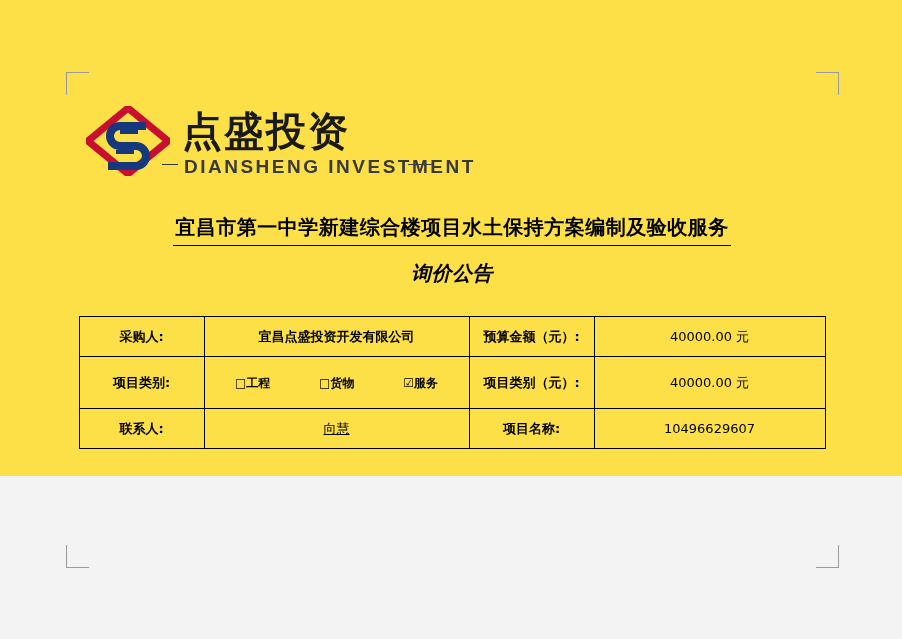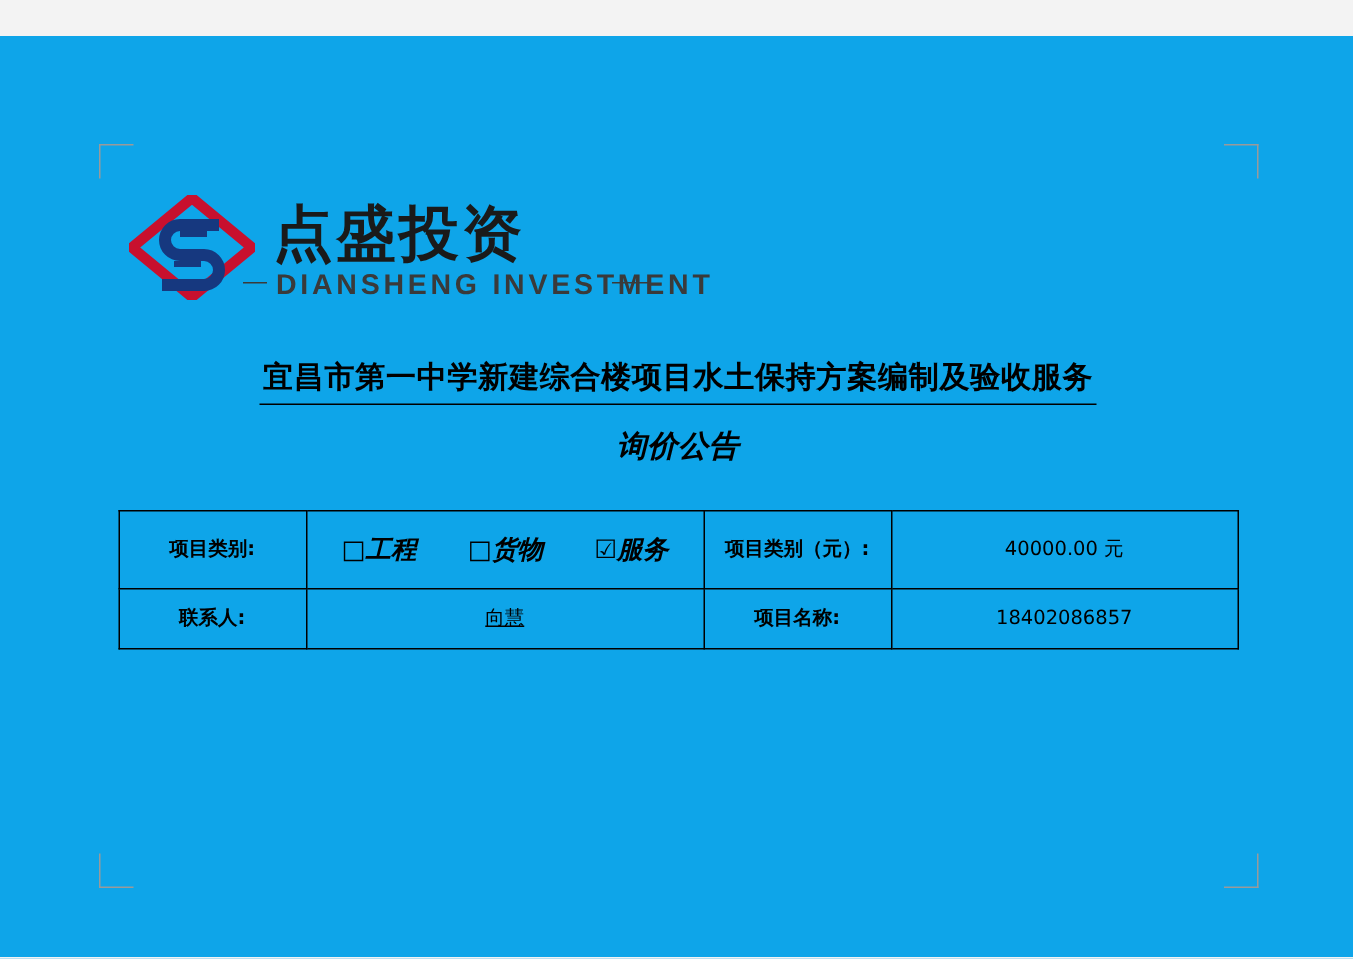--- a/index.html
+++ b/index.html
@@ -9,24 +9,23 @@
   }
   body {
     width: 902px;
     height: 639px;
     font-family: "Liberation Serif", serif;
     overflow: hidden;
   }
   .page {
     position: relative;
     width: 902px;
-    height: 614px;
-    background: #0ea5e9;
+    height: 476px;
+    background: #fde047;
     box-sizing: border-box;
-    margin-top: 24px;
   }
   
   .crop {
     position: absolute;
     border-color: #9a9a9a;
     border-style: solid;
     border-width: 0;
     width: 22px;
     height: 22px;
   }
@@ -143,22 +142,21 @@
     font-weight: normal;
   }
   .row-h1 { height: 48px; }
   .row-h2 { height: 40px; }
   .row-h3 { height: 52px; padding-left: 12px; }
   .checks {
     display: flex;
     justify-content: space-around;
     align-items: center;
     font-weight: bold;
-    font-size: 17px;
-    font-style: italic;
+    font-size: 12px;
   }
   .chk { white-space: nowrap; }
 </style>
 </head>
 <body>
 
 <div class="page">
 
   <div class="crop tl"></div>
   <div class="crop tr"></div>
@@ -182,35 +180,41 @@
       <div class="logo-text-en">DIANSHENG INVESTMENT</div>
     </div>
 
     <div class="title">
       <div><span class="line1">宜昌市第一中学新建综合楼项目水土保持方案编制及验收服务</span></div>
       <div class="line2">询价公告</div>
     </div>
 
     <table class="info">
       <tbody>
+        <tr class="row-h2">
+          <td class="label">采购人:</td>
+          <td class="value">宜昌点盛投资开发有限公司</td>
+          <td class="label">预算金额（元）:</td>
+          <td class="value2">40000.00 元</td>
+        </tr>
         <tr class="row-h3">
           <td class="label">项目类别:</td>
           <td class="value">
             <div class="checks">
               <span class="chk"><span>□</span><span>工程</span></span>
               <span class="chk"><span>□</span><span>货物</span></span>
               <span class="chk"><span>☑</span><span>服务</span></span>
             </div>
           </td>
           <td class="label">项目类别（元）:</td>
           <td class="value2">40000.00 元</td>
         </tr>
         <tr class="row-h2">
           <td class="label">联系人:</td>
           <td class="value plain">向慧</td>
           <td class="label">项目名称:</td>
-          <td class="value2">18402086857</td>
+          <td class="value2">10496629607</td>
         </tr>
       </tbody>
     </table>
 
   </div>
 </div>
 
 </body></html>

